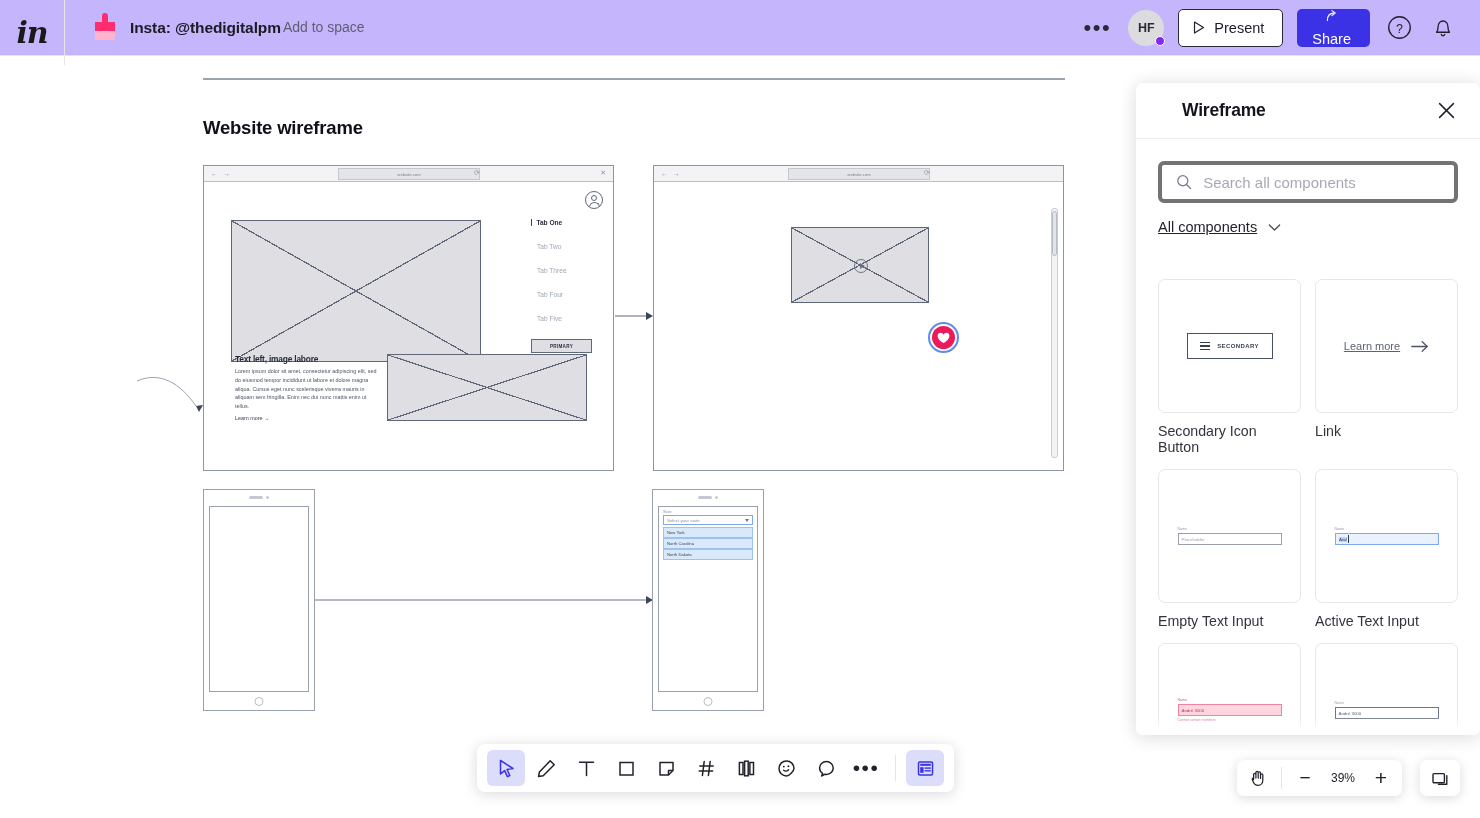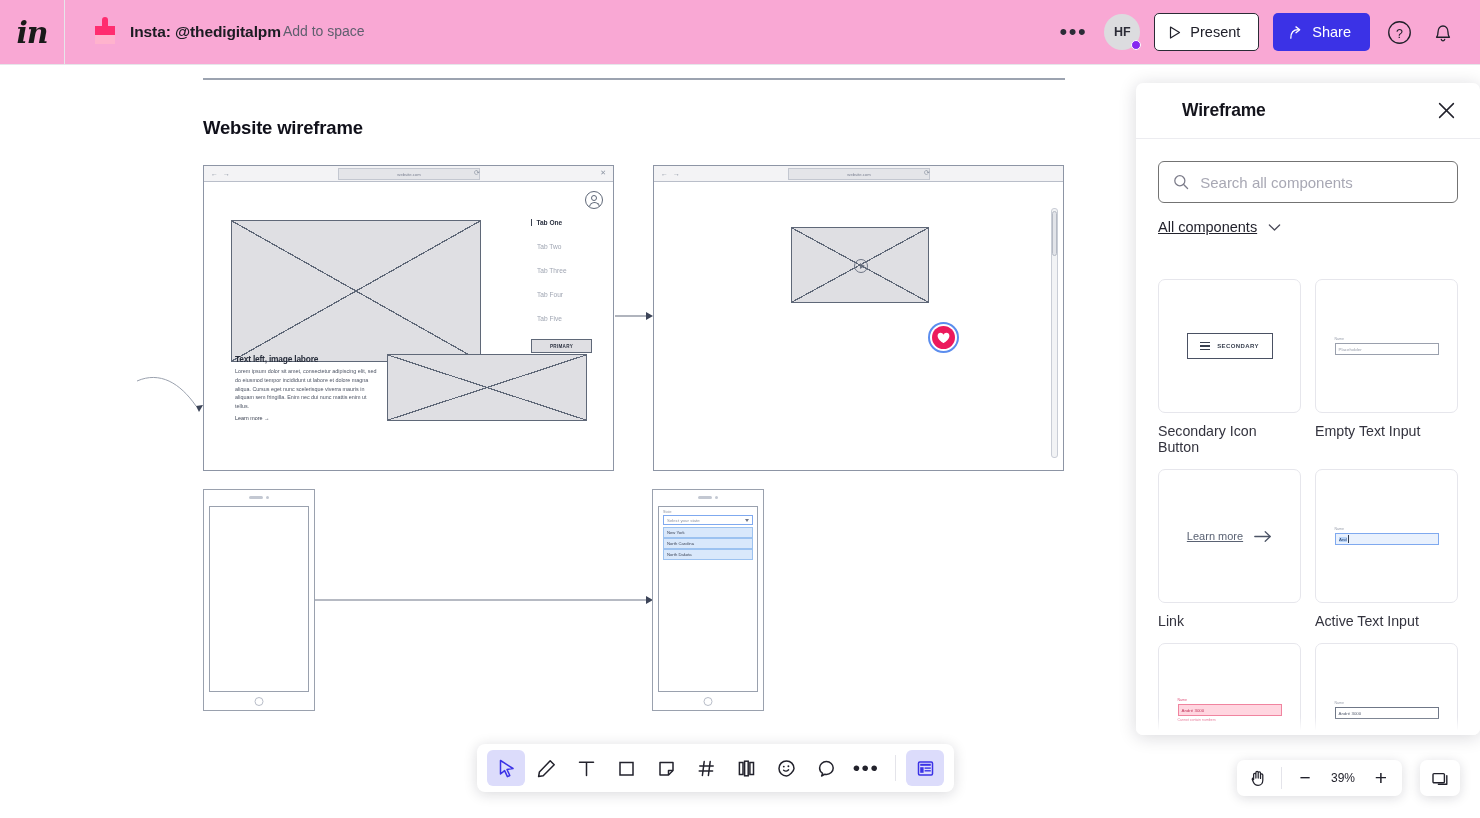--- a/index.html
+++ b/index.html
@@ -6,22 +6,22 @@
   html, body {
     width: 1480px; height: 818px;
     font-family: "Liberation Sans", sans-serif;
     background: #ffffff;
     overflow: hidden;
   }
   #app { position: relative; width: 1480px; height: 818px; background: #fff; }
 
   
   .topbar {
-    position: absolute; top: 0; left: 0; width: 1480px; height: 65px;
-    background: #f9a8d4; border-bottom: 1px solid #e6e6ea;
+    position: absolute; top: 0; left: 0; width: 1480px; height: 56px;
+    background: #c4b5fd; border-bottom: 1px solid #e6e6ea;
     display: flex; align-items: center;
   }
   .logo-cell {
     width: 65px; height: 65px; display: flex; align-items: center; justify-content: center;
     border-right: 1px solid #e6e6ea; align-self: stretch;
   }
   .logo-in {
     font-family: "DejaVu Serif", serif; font-style: italic; font-weight: 700;
     font-size: 30px; color: #1a1a1a; letter-spacing: -1px;
   }
@@ -58,21 +58,21 @@
     border-radius: 50%; background: #8627f0; border: 1.5px solid #fff;
   }
   .btn-present {
     height: 38px; padding: 0 18px 0 14px; border: 1.3px solid #2b2b36; border-radius: 5px;
     background: #fff; display: flex; align-items: center; gap: 9px; cursor: pointer;
     font-size: 14.5px; color: #20202a;
   }
   .btn-share {
     height: 38px; padding: 0 19px 0 15px; border: none; border-radius: 5px;
     background: #3b32e6; display: flex; align-items: center; gap: 9px; cursor: pointer;
-    font-size: 14.5px; color: #fff;
+    font-size: 14.5px; color: #fff; flex-direction: column;
   }
   .icon-round-btn {
     width: 30px; height: 30px; display: flex; align-items: center; justify-content: center; cursor: pointer;
   }
 
   
   .canvas { position: absolute; top: 65px; left: 0; width: 1144px; height: 753px; background: #fff; overflow: hidden; }
   .canvas-topline { position: absolute; left: 203px; top: 13px; width: 862px; height: 2px; background: #9ca3b0; }
   .canvas-title {
     position: absolute; left: 203px; top: 52px;
@@ -179,21 +179,21 @@
     overflow: hidden;
   }
   .panel-head {
     height: 56px; display: flex; align-items: center; padding: 0 22px;
     border-bottom: 1px solid #ececf0;
   }
   .panel-title { font-size: 17.5px; font-weight: 700; color: #14141c; letter-spacing: -0.2px; margin-left: 24px; }
   .panel-close { margin-left: auto; cursor: pointer; width: 24px; height: 24px; display: flex; align-items: center; justify-content: center; }
   .panel-search-wrap { padding: 22px 22px 0 22px; }
   .panel-search {
-    height: 42px; border: 1px solid #737373; border-radius: 6px; display: flex; align-items: center; gap: 11px; padding: 0 14px;
+    height: 42px; border: 4px solid #737373; border-radius: 6px; display: flex; align-items: center; gap: 11px; padding: 0 14px;
   }
   .panel-search input {
     border: none; outline: none; font-size: 15px; color: #32323c; width: 100%;
     font-family: "Liberation Sans", sans-serif; background: transparent;
   }
   .panel-search input::placeholder { color: #a8a8b4; }
   .panel-filter { padding: 16px 22px 4px 22px; display: flex; align-items: center; gap: 11px; cursor: pointer; }
   .panel-filter span { font-size: 14.5px; color: #22222c; text-decoration: underline; }
   .panel-grid {
     position: absolute; left: 0; right: 0; top: 196px; bottom: 0; overflow: hidden;
@@ -455,39 +455,39 @@
                 <i></i>
               </span>
             <span>SECONDARY</span>
           </div>
         </div>
         <div class="tile-label">Secondary Icon Button</div>
       </div>
 
       <div class="tile">
         <div class="tile-box">
-          <div class="c-input-group">
-            <div class="c-input-label">Name</div>
-            <div class="c-input-box">Placeholder</div>
-          </div>
-        </div>
-        <div class="tile-label">Empty Text Input</div>
-      </div>
-
-      <div class="tile">
-        <div class="tile-box">
           <div class="c-link">
             <span class="lt">Learn more</span>
             <svg width="18" height="13" viewBox="0 0 18 13">
               <path d="M0.8 6.5 H16" stroke="#4c5466" stroke-width="1.3" stroke-linecap="round"></path>
               <path d="M11.2 1.8 L16.2 6.5 L11.2 11.2" fill="none" stroke="#4c5466" stroke-width="1.3" stroke-linecap="round" stroke-linejoin="round"></path>
             </svg>
           </div>
         </div>
         <div class="tile-label">Link</div>
+      </div>
+
+      <div class="tile">
+        <div class="tile-box">
+          <div class="c-input-group">
+            <div class="c-input-label">Name</div>
+            <div class="c-input-box">Placeholder</div>
+          </div>
+        </div>
+        <div class="tile-label">Empty Text Input</div>
       </div>
 
       <div class="tile">
         <div class="tile-box">
           <div class="c-input-group">
             <div class="c-input-label">Name</div>
             <div class="c-input-box active">
               <span class="sel">And</span>
                 <i class="caret"></i>
             </div>

